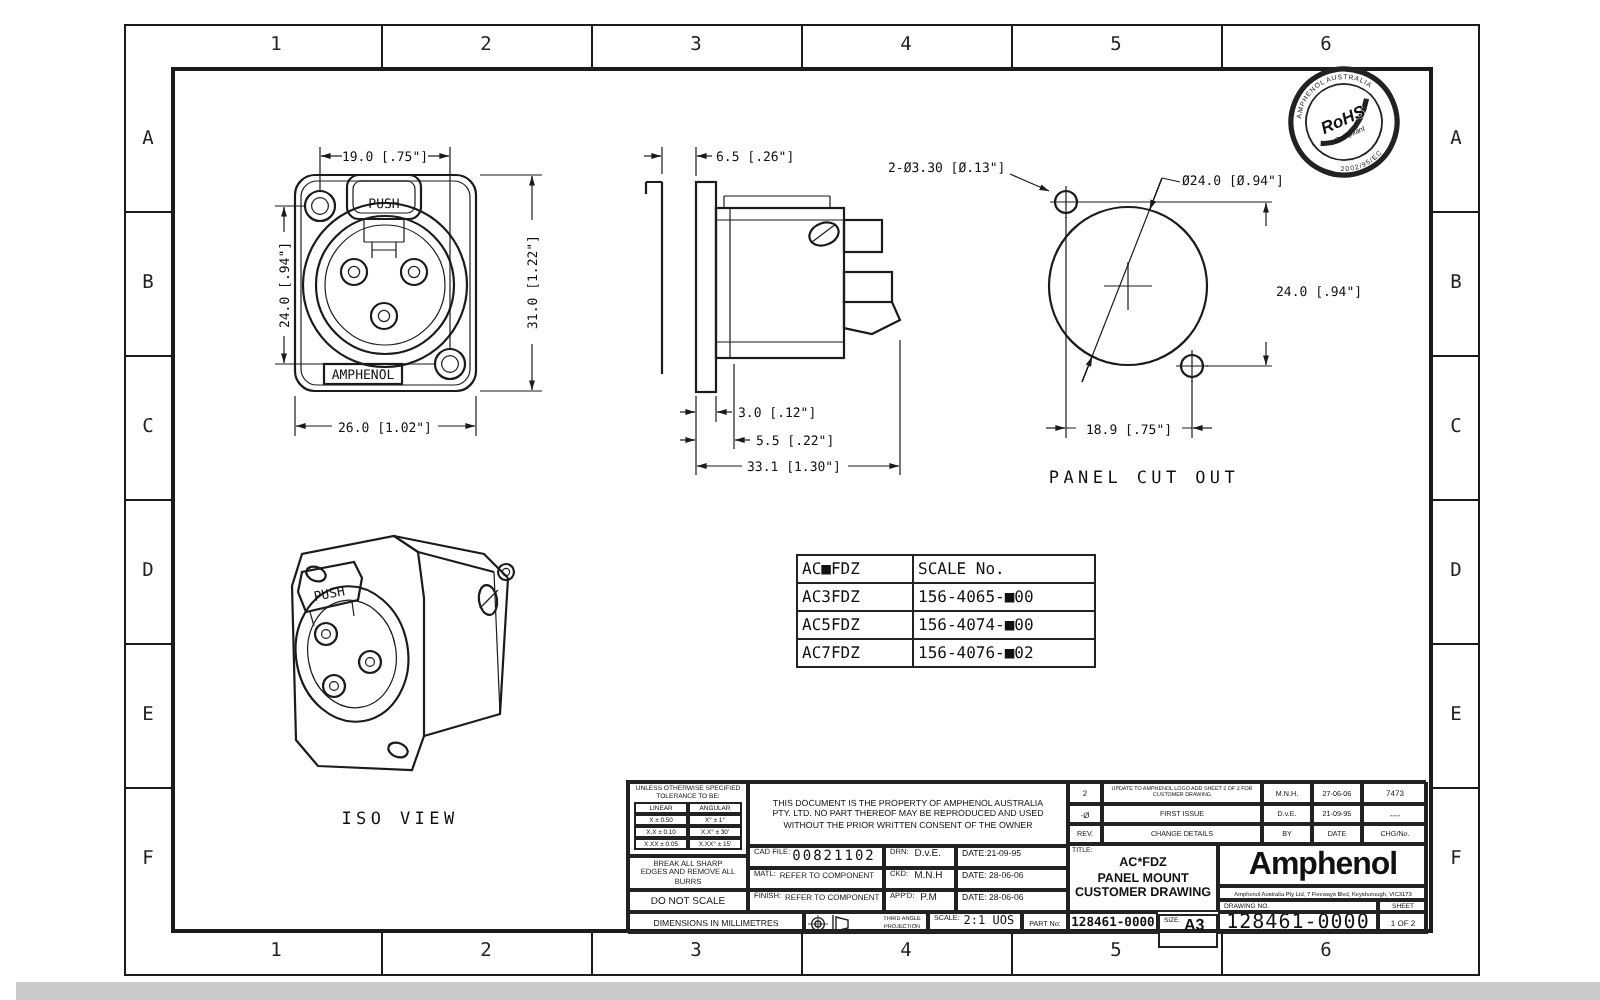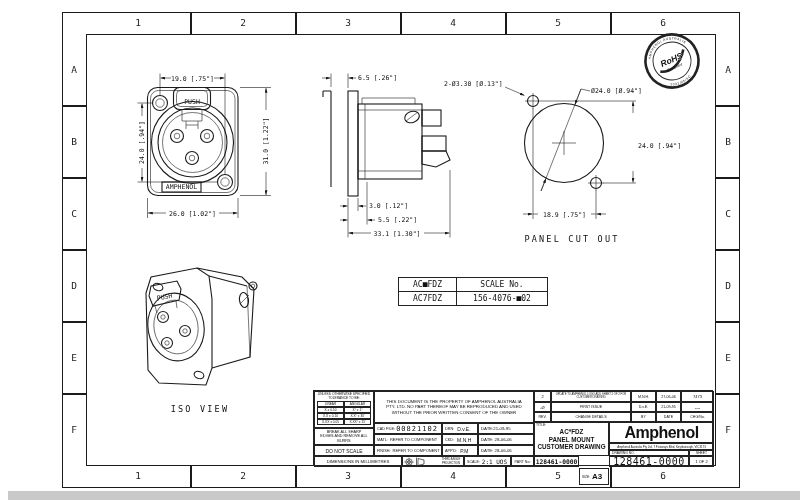--- a/index.html
+++ b/index.html
@@ -5,29 +5,29 @@
   html,body{margin:0;padding:0}
   body{width:800px;height:500px;background:#fff;position:relative;overflow:hidden;
        font-family:"DejaVu Sans Mono",monospace;color:#111}
   .zc{position:absolute;width:22px;height:14px;text-align:center;
       font:9.5px "DejaVu Sans Mono",monospace;color:#222}
   .zr{position:absolute;width:20px;height:12px;text-align:center;
       font:9.5px "DejaVu Sans Mono",monospace;color:#222}
   #lineart{position:absolute;left:0;top:0}
   
   .ptable{position:absolute;left:398px;top:277px;border-collapse:collapse}
-  .ptable td{border:1px solid #222;height:13px;padding:0 2px;text-align:center;
+  .ptable td{border:1px solid #222;height:13px;padding:0 2px;
              font:8px "DejaVu Sans Mono",monospace;white-space:nowrap}
   .ptable td.c1{width:53px}.ptable td.c2{width:86px}
   
   .tb{position:absolute;left:313px;top:390px;width:400px;height:76px;
       border:1.5px solid #222;box-sizing:border-box;font-family:"Liberation Sans",sans-serif}
   .c{position:absolute;border:1px solid #222;box-sizing:border-box;overflow:hidden;color:#111}
   .cc{display:flex;align-items:center;justify-content:center;text-align:center}
-  .cl{display:flex;align-items:center;padding-left:2px}
+  .cl{display:flex;align-items:flex-start;padding-left:2px}
   .mono{font-family:"DejaVu Sans Mono",monospace}
   .strip{position:absolute;left:8px;top:491px;width:792px;height:9px;background:#c9c9c9}
 </style>
 </head>
 <body>
 
 <svg id="lineart" width="800" height="500" viewBox="0 0 800 500">
   <defs>
     <marker id="arr" viewBox="0 0 8 5" refX="8" refY="2.5" markerWidth="8" markerHeight="5" orient="auto">
       <path d="M0,0 L8,2.5 L0,5 Z" fill="#1b1b1b"></path>
@@ -217,20 +217,28 @@
 <div class="zr" style="left:718px;top:352px">E</div>
 <div class="zr" style="left:718px;top:424px">F</div>
 
 <table class="ptable">
   <tbody>
       <tr>
     <td class="c1">AC■FDZ</td>
     <td class="c2">SCALE No.</td>
   </tr>
   <tr>
+    <td>AC3FDZ</td>
+    <td>156-4065-■00</td>
+  </tr>
+  <tr>
+    <td>AC5FDZ</td>
+    <td>156-4074-■00</td>
+  </tr>
+  <tr>
     <td>AC7FDZ</td>
     <td>156-4076-■02</td>
   </tr>
 </tbody>
   </table>
 
 <div class="tb">
 
   <div class="c" style="left:0;top:0;width:60px;height:37px">
     <div style="font-size:3.3px;text-align:center;line-height:1.1;padding-top:1px">UNLESS OTHERWISE SPECIFIED TOLERANCE TO BE:</div>
@@ -285,21 +293,21 @@
       <path d="M15,1.5 L21,3 L21,7 L15,8.5 Z M13.5,0.5 V9.5" fill="none" stroke="#222" stroke-width=".7"></path>
     </svg>
     <div style="font-size:2.8px;line-height:1.1;text-align:center;flex:1">THIRD ANGLE PROJECTION</div>
   </div>
   <div class="c cl" style="left:150px;top:65px;width:47px;height:11px">
     <span style="font-size:3.6px">SCALE:</span>
     <span class="mono" style="font-size:6px;margin-left:2px">2:1  UOS</span>
   </div>
   <div class="c cc" style="left:197px;top:65px;width:23px;height:11px;font-size:3.6px">PART No:</div>
   <div class="c cc mono" style="left:220px;top:65px;width:45px;height:11px;font-size:6.3px;font-weight:bold">128461-0000</div>
-  <div class="c cl" style="left:265px;top:77px;width:30px;height:17px">
+  <div class="c cl" style="left:265px;top:66px;width:30px;height:17px">
     <span style="font-size:3.2px">SIZE:</span>
     <span style="font-size:8px;font-weight:bold;margin-left:2px">A3</span>
   </div>
 
   <div class="c cc" style="left:220px;top:0;width:17px;height:11px;font-size:4px">2</div>
   <div class="c cc" style="left:237px;top:0;width:80px;height:11px;font-size:2.7px;line-height:1.1;padding:0 3px">UPDATE TO AMPHENOL LOGO ADD SHEET 2 OF 2 FOR CUSTOMER DRAWING</div>
   <div class="c cc" style="left:317px;top:0;width:25px;height:11px;font-size:3.6px">M.N.H.</div>
   <div class="c cc" style="left:342px;top:0;width:25px;height:11px;font-size:3.6px">27-06-06</div>
   <div class="c cc" style="left:367px;top:0;width:33px;height:11px;font-size:4px">7473</div>
   <div class="c cc" style="left:220px;top:11px;width:17px;height:10px;font-size:4px">-Ø</div>

